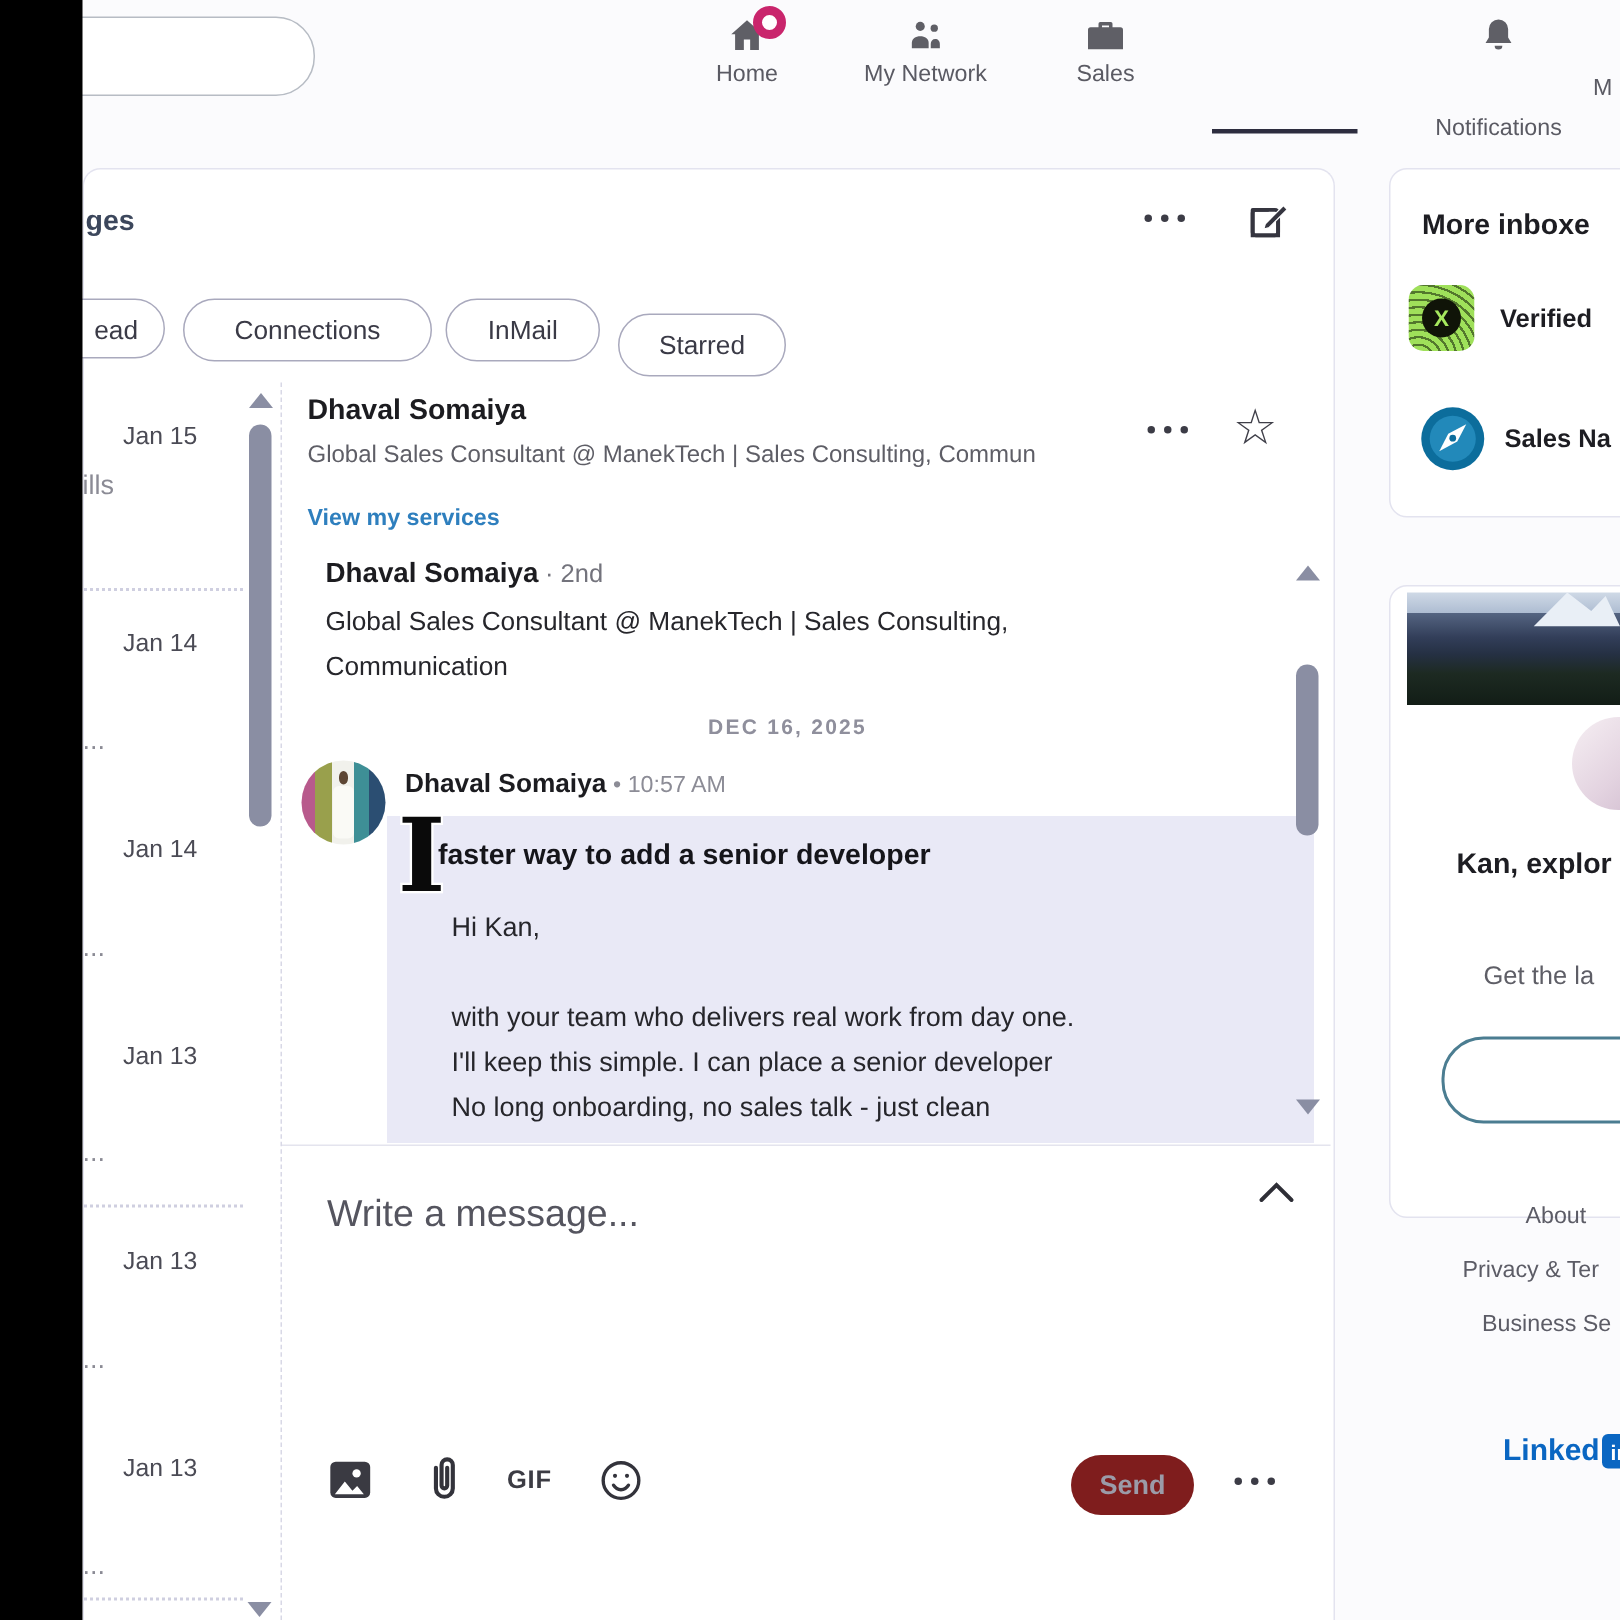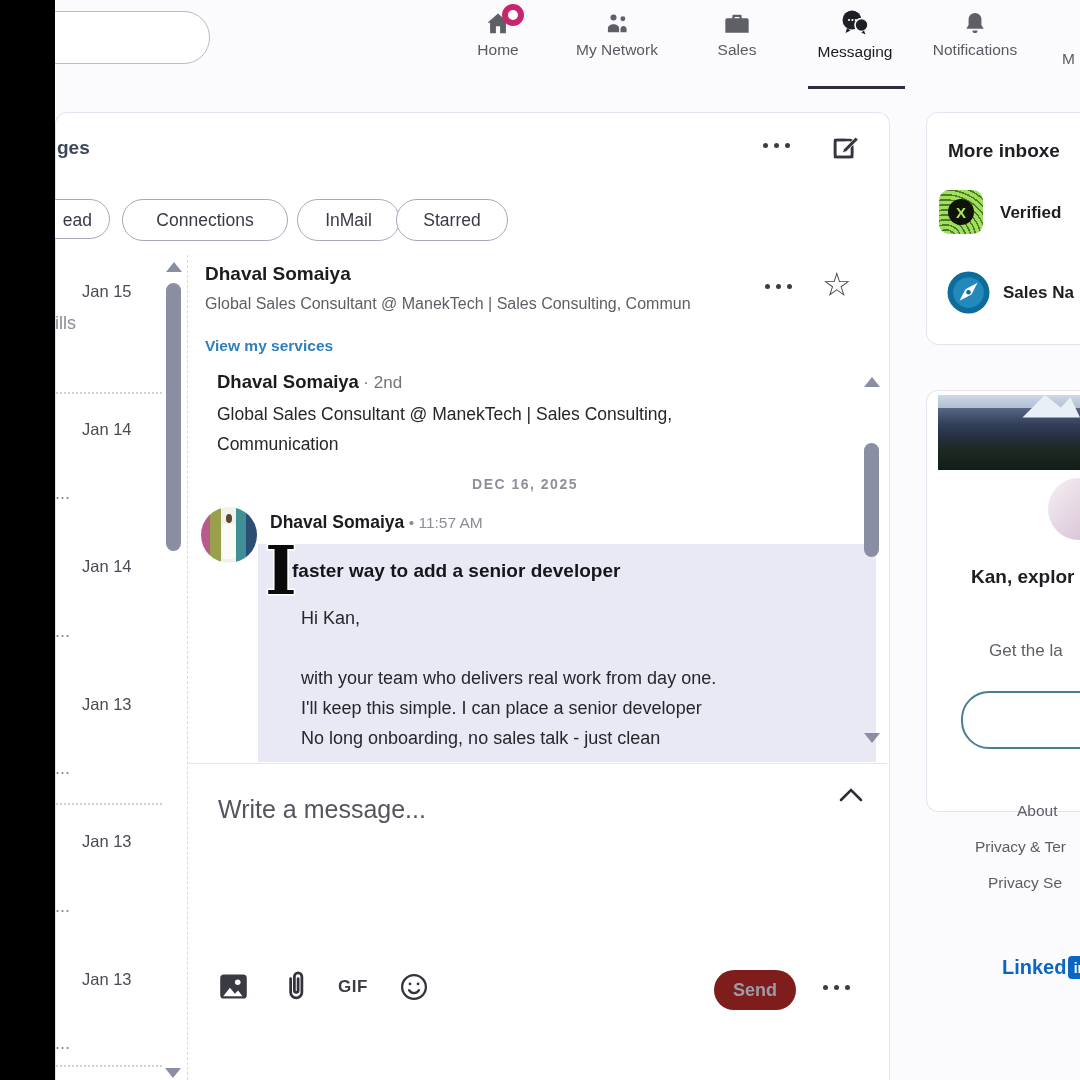--- a/index.html
+++ b/index.html
@@ -88,51 +88,39 @@
     <span class="nav-label">My Network</span>
   </div>
 
   <div class="abs nav-item" style="left:682px;top:10px;">
     <svg width="28" height="28" viewBox="0 0 24 24" fill="#5f5f66">
       <path d="M9 4h6a1 1 0 0 1 1 1v2h4.5A1.5 1.5 0 0 1 22 8.5V19.5H2V8.5A1.5 1.5 0 0 1 3.5 7H8V5a1 1 0 0 1 1-1zm1 3h4V6h-4z"></path>
     </svg>
     <span class="nav-label">Sales</span>
   </div>
 
-  <div class="abs nav-item" style="left:800px;top:8px;">
-    <svg width="32" height="32" viewBox="0 0 32 32">
-      <circle cx="13" cy="12" r="9.5" fill="#1e1e26"></circle>
-      <path d="M8 20l-1.5 5 5-2.5z" fill="#1e1e26"></path>
-      <circle cx="22.5" cy="17" r="6.5" fill="#1e1e26" stroke="#fbfbfd" stroke-width="1.6"></circle>
-      <path d="M25 22.5l1.5 4-4.2-2z" fill="#1e1e26"></path>
-      <circle cx="10" cy="12" r="1.1" fill="#fff"></circle>
-        <circle cx="13.4" cy="12" r="1.1" fill="#fff"></circle>
-        <circle cx="16.8" cy="12" r="1.1" fill="#fff"></circle>
-    </svg>
-    <span class="nav-label active">Messaging</span>
-  </div>
   <div class="nav-underline"></div>
 
-  <div class="abs nav-item" style="left:920px;top:10px;">
+  <div class="abs nav-item" style="left:944px;top:10px;gap:36px;">
     <svg width="28" height="28" viewBox="0 0 24 24" fill="#5f5f66">
       <path d="M12 2.5A5.5 5.5 0 0 0 6.5 8v4.8L4.6 16h14.8l-1.9-3.2V8A5.5 5.5 0 0 0 12 2.5zM9.8 17.5a2.2 2.2 0 0 0 4.4 0z"></path>
     </svg>
     <span class="nav-label">Notifications</span>
   </div>
 
   <span class="abs nav-label" style="left:1062px;top:47px;">M</span>
 
   <div class="abs card" style="left:55px;top:112px;width:833px;height:975px;border-radius:12px 12px 0 0;border-bottom:none;"></div>
 
   <span class="abs" style="left:57px;top:137px;font-size:19px;font-weight:600;color:#3c475c;z-index:2;">ges</span>
 
   <div class="pill" style="left:14px;width:96px;text-align:right;padding-right:17px;box-sizing:border-box;z-index:2;">ead</div>
   <div class="pill" style="left:122px;width:164px;z-index:2;">Connections</div>
   <div class="pill" style="left:297px;width:101px;z-index:2;">InMail</div>
-  <div class="pill" style="left:396px;width:110px;z-index:2;">Starred</div>
+  <div class="pill" style="left:412px;width:110px;z-index:2;margin-top:10px;">Starred</div>
 
   <div class="abs dots" style="left:763px;top:143px;">
       <i></i>
       <i></i>
       <i></i>
     </div>
   <svg class="abs" style="left:828px;top:130px;" width="34" height="34" viewBox="0 0 24 24" fill="none" stroke="#35353f" stroke-width="1.8">
     <path d="M5 7h7M5 7v12h12v-7" stroke-linecap="round"></path>
       <rect x="5" y="7" width="12" height="12" rx="1.5"></rect>
     <path d="M11 13.5 19.5 5l1.8 1.8-8.5 8.5-2.6.8z" fill="#35353f" stroke="#fff" stroke-width=".6"></path>
@@ -175,21 +163,21 @@
     <span style="font-size:17px;color:#73737c;">· 2nd</span>
   </div>
   <span class="abs" style="left:217px;top:404px;font-size:17.5px;color:#26262b;">Global Sales Consultant @ ManekTech | Sales Consulting,</span>
   <span class="abs" style="left:217px;top:434px;font-size:17.5px;color:#26262b;">Communication</span>
 
   <span class="abs datechip" style="left:400px;top:476px;width:250px;text-align:center;">DEC 16, 2025</span>
 
   <div class="abs avatar" style="left:201px;top:507px;width:56px;height:56px;"></div>
   <div class="abs" style="left:270px;top:512px;">
     <span style="font-size:17.5px;font-weight:700;color:#1c1c20;">Dhaval Somaiya</span>
-    <span style="font-size:15.5px;color:#8c8c96;">• 11:57 AM</span>
+    <span style="font-size:15.5px;color:#8c8c96;">• 10:57 AM</span>
   </div>
 
   <div class="abs highlight" style="left:258px;top:544px;width:618px;height:218px;"></div>
   <span class="abs" style="left:292px;top:560px;font-size:19px;font-weight:700;color:#15151a;z-index:3;">faster way to add a senior developer</span>
   <div class="abs" style="left:270px;top:603px;z-index:3;">
     <div class="msg-line">Hi Kan,</div>
     <div class="msg-line"></div>
     <div class="msg-line">with your team who delivers real work from day one.</div>
     <div class="msg-line">I'll keep this simple. I can place a senior developer</div>
     <div class="msg-line">No long onboarding, no sales talk - just clean</div>
@@ -253,20 +241,20 @@
 
   <div class="abs card" style="left:926px;top:390px;width:200px;height:420px;"></div>
   <div class="abs promo-img" style="left:938px;top:395px;width:142px;height:75px;z-index:2;"></div>
   <div class="abs" style="left:1048px;top:478px;width:62px;height:62px;border-radius:50%;z-index:2;background:linear-gradient(135deg,#f6eff3 0%,#e3d3e0 55%,#cdb8cc 100%);"></div>
   <span class="abs sb-title" style="left:971px;top:566px;z-index:2;">Kan, explor</span>
   <span class="abs" style="left:989px;top:641px;font-size:17px;color:#5e5e66;white-space:nowrap;z-index:2;">Get the la</span>
   <div class="abs" style="left:961px;top:691px;width:170px;height:54px;border:2px solid #4b7d91;border-radius:28px;background:#fff;z-index:2;"></div>
 
   <span class="abs foot-link" style="left:1017px;top:802px;">About</span>
   <span class="abs foot-link" style="left:975px;top:838px;">Privacy &amp; Ter</span>
-  <span class="abs foot-link" style="left:988px;top:874px;">Privacy Se</span>
+  <span class="abs foot-link" style="left:988px;top:874px;">Business Se</span>
   <div class="abs" style="left:1002px;top:956px;display:flex;align-items:center;gap:2px;">
     <span class="li-logo">Linked</span>
     <span class="li-bug">in</span>
   </div>
 
   <div class="blackbar"></div>
 </div>
 
 </body></html>

